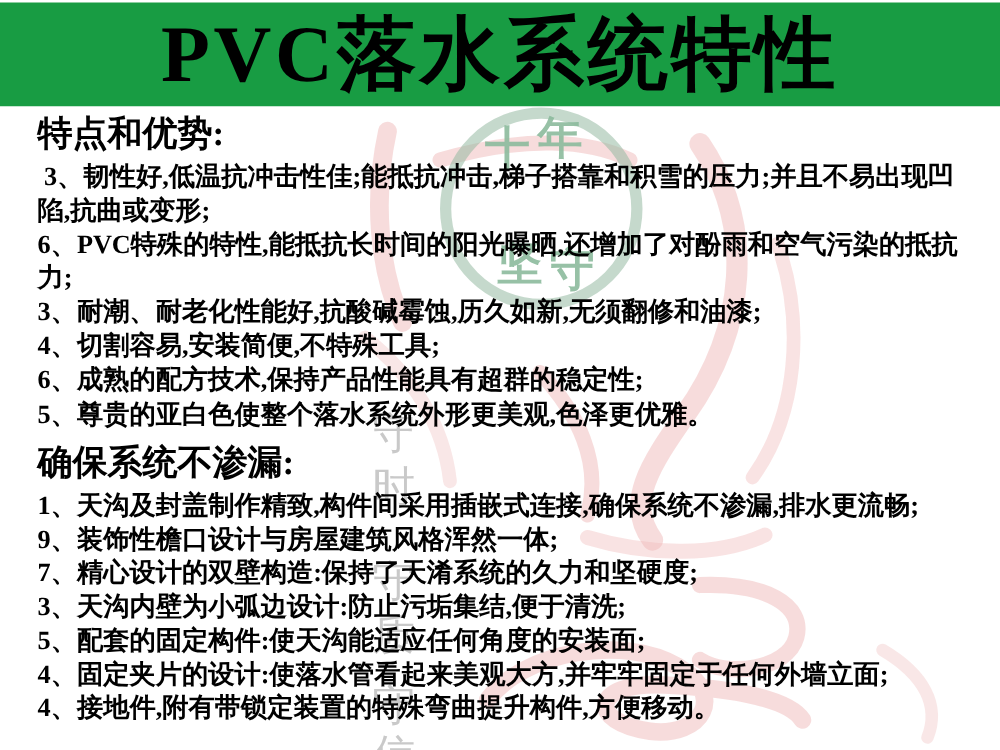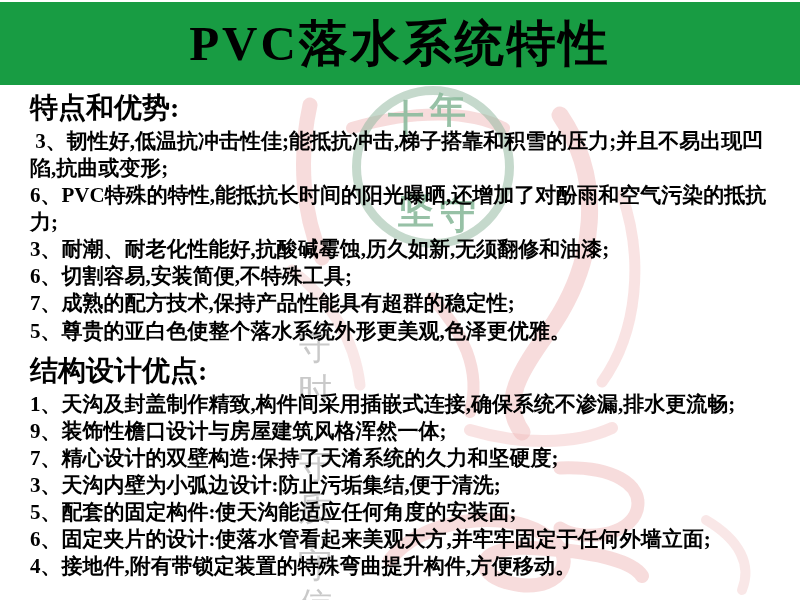--- a/index.html
+++ b/index.html
@@ -14,21 +14,21 @@
   .title-band{
     position:absolute;left:0;top:0;width:800px;height:85px;
     background:#189c43;
     border-top:2px solid #ffffff;
     box-sizing:border-box;
     display:flex;align-items:center;justify-content:center;
     z-index:3;
   }
   .title-band h1{
     margin:0;
-    font-size:49px;
+    font-size:64px;
     font-weight:bold;
     color:#000000;
     letter-spacing:3px;
     line-height:1;
     white-space:nowrap;
   }
   
   .watermark{position:absolute;inset:0;z-index:1;pointer-events:none;}
   .wm-svg{position:absolute;left:0;top:0;}
   .wm-ring{
@@ -110,27 +110,27 @@
 
   <div class="title-band">
     <h1>PVC落水系统特性</h1>
   </div>
 
   <div class="content">
     <h2>特点和优势:</h2>
     <p> 3、韧性好,低温抗冲击性佳;能抵抗冲击,梯子搭靠和积雪的压力;并且不易出现凹陷,抗曲或变形;</p>
     <p>6、PVC特殊的特性,能抵抗长时间的阳光曝晒,还增加了对酚雨和空气污染的抵抗力;</p>
     <p>3、耐潮、耐老化性能好,抗酸碱霉蚀,历久如新,无须翻修和油漆;</p>
-    <p>6、切割容易,安装简便,不特殊工具;</p>
-    <p>7、成熟的配方技术,保持产品性能具有超群的稳定性;</p>
+    <p>4、切割容易,安装简便,不特殊工具;</p>
+    <p>6、成熟的配方技术,保持产品性能具有超群的稳定性;</p>
     <p>5、尊贵的亚白色使整个落水系统外形更美观,色泽更优雅。</p>
 
-    <h2 class="second">结构设计优点:</h2>
+    <h2 class="second">确保系统不渗漏:</h2>
     <p>1、天沟及封盖制作精致,构件间采用插嵌式连接,确保系统不渗漏,排水更流畅;</p>
     <p>9、装饰性檐口设计与房屋建筑风格浑然一体;</p>
     <p>7、精心设计的双壁构造:保持了天淆系统的久力和坚硬度;</p>
     <p>3、天沟内壁为小弧边设计:防止污垢集结,便于清洗;</p>
     <p>5、配套的固定构件:使天沟能适应任何角度的安装面;</p>
-    <p>6、固定夹片的设计:使落水管看起来美观大方,并牢牢固定于任何外墙立面;</p>
+    <p>4、固定夹片的设计:使落水管看起来美观大方,并牢牢固定于任何外墙立面;</p>
     <p>4、接地件,附有带锁定装置的特殊弯曲提升构件,方便移动。</p>
   </div>
 
 </div>
 
 </body></html>

